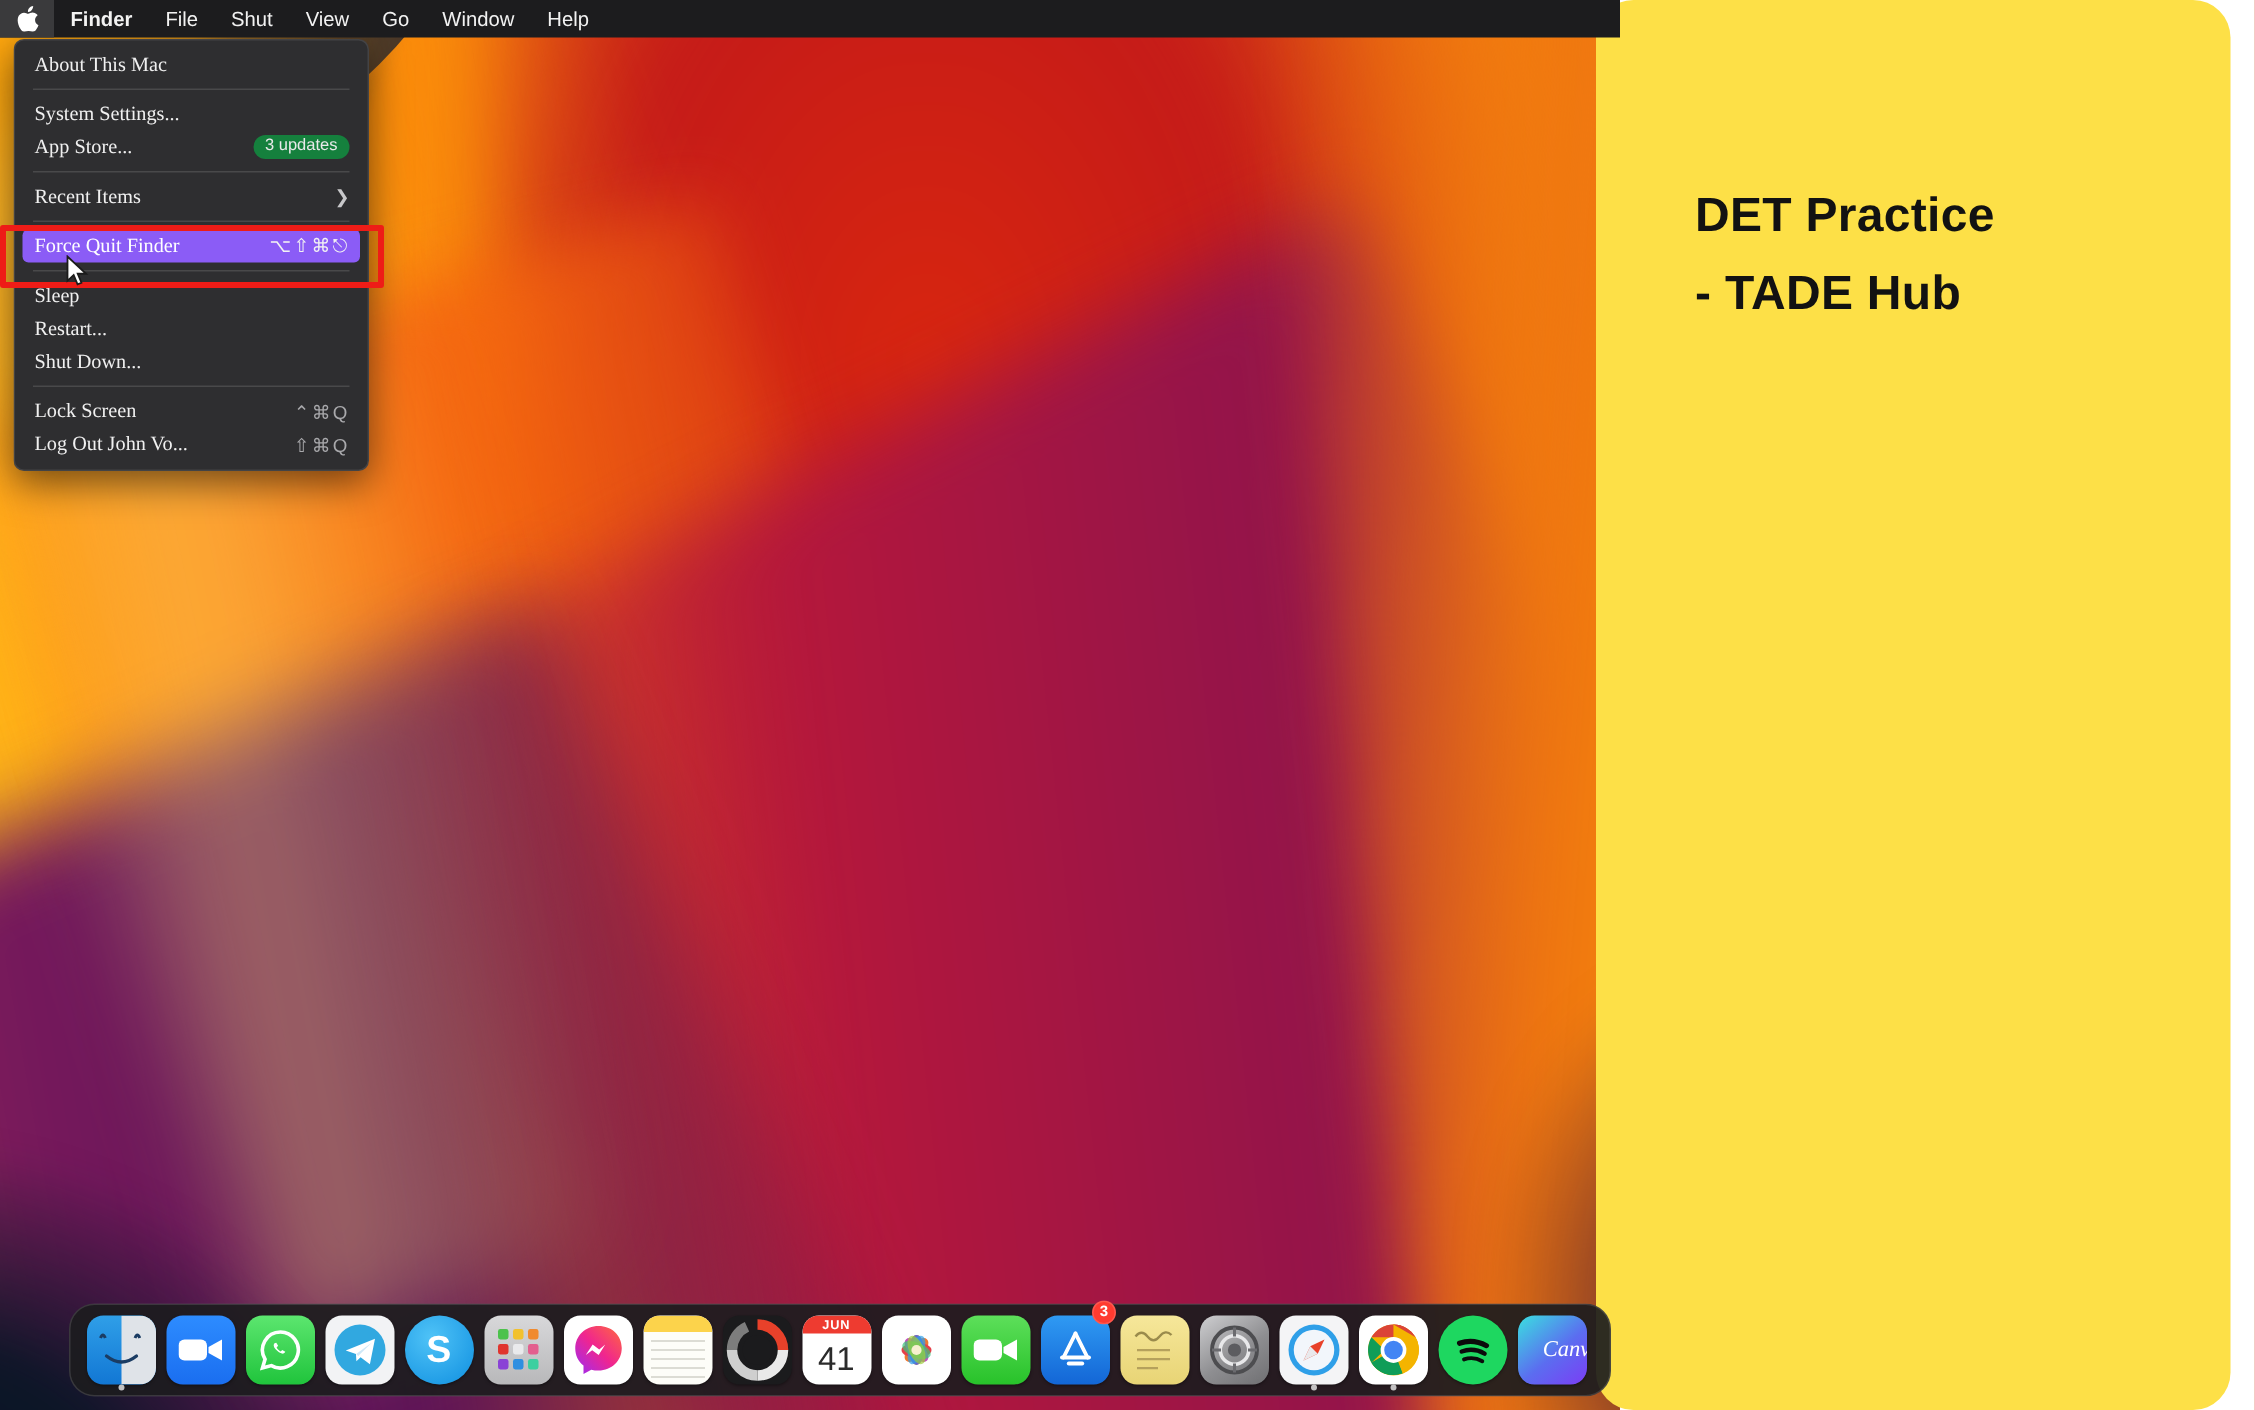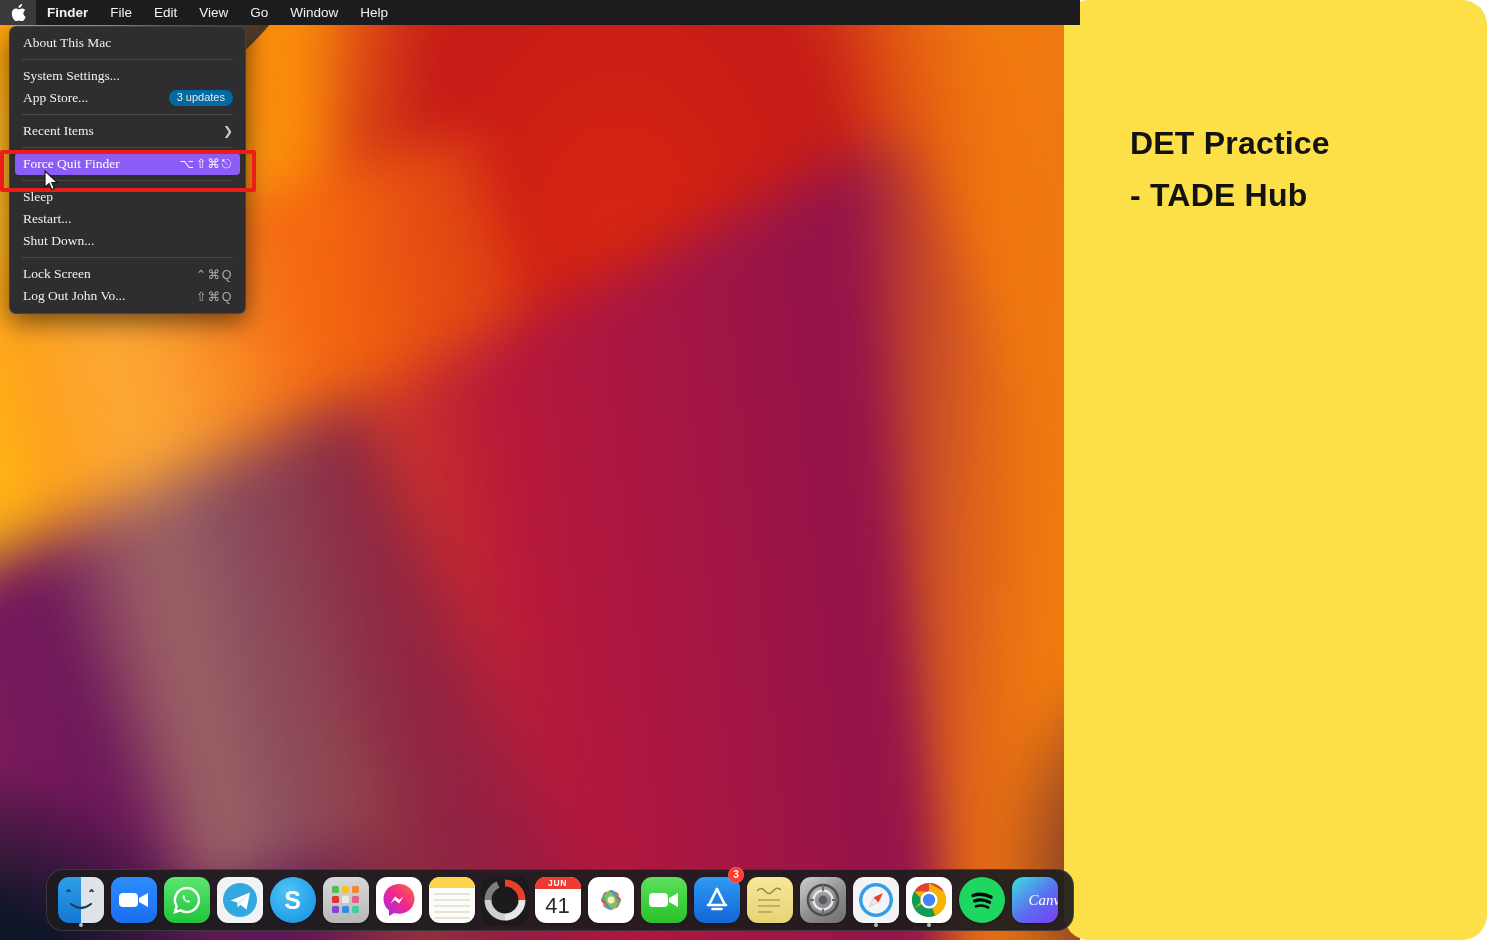--- a/index.html
+++ b/index.html
@@ -157,21 +157,21 @@
   }
   .menu-row.sel {
     background:#8b5cf6; color:#ffffff;
   }
   .menu-row.sel .shortcut { color:#f3f3f3; }
   .menu-sep {
     height:1px; background:rgba(255,255,255,0.13);
     margin:5px 12px;
   }
   .badge {
-    background:#0369a1; color:#e9e9ea;
+    background:#15803d; color:#e9e9ea;
     font-size:11px; border-radius:9px;
     padding:2px 8px 3px 8px; line-height:1;text-align:center;
   }
   .chev { color:#c8c8ca; font-size:12px; font-weight:bold; }
 
   
   #highlight-box {
     position:absolute; left:0px; top:150px; width:256px; height:42px;
     border:4px solid #ee1c17; border-radius:2px;
     z-index:28; pointer-events:none;
@@ -261,21 +261,21 @@
 
   <div id="menubar">
     <div class="mb-item" id="mb-apple">
       <svg width="15" height="17" viewBox="0 0 15 17" aria-hidden="true">
         <path fill="#ffffff" d="M10.2 2.6c.6-.7 1-1.7.9-2.6-.9.04-2 .6-2.6 1.3-.56.66-1 1.7-.86 2.63.98.08 2-.5 2.56-1.33z"></path>
         <path fill="#ffffff" d="M11.1 4.4c-1.4-.08-2.6.8-3.3.8-.7 0-1.7-.78-2.8-.76-1.45.02-2.8.84-3.5 2.14-1.5 2.6-.4 6.45 1.07 8.57.72 1.03 1.58 2.2 2.7 2.15 1.08-.04 1.5-.7 2.8-.7 1.3 0 1.67.7 2.8.68 1.16-.02 1.9-1.05 2.6-2.1.8-1.2 1.14-2.36 1.16-2.42-.03-.01-2.23-.86-2.25-3.4-.02-2.12 1.73-3.14 1.8-3.2-.98-1.45-2.5-1.6-3.08-1.63z"></path>
       </svg>
     </div>
     <div class="mb-item mb-app">Finder</div>
     <div class="mb-item">File</div>
-    <div class="mb-item">Edit</div>
+    <div class="mb-item">Shut</div>
     <div class="mb-item">View</div>
     <div class="mb-item">Go</div>
     <div class="mb-item">Window</div>
     <div class="mb-item">Help</div>
   </div>
 
   <div id="apple-menu">
 
     <div class="menu-row">
       <span class="label">About This Mac</span>

